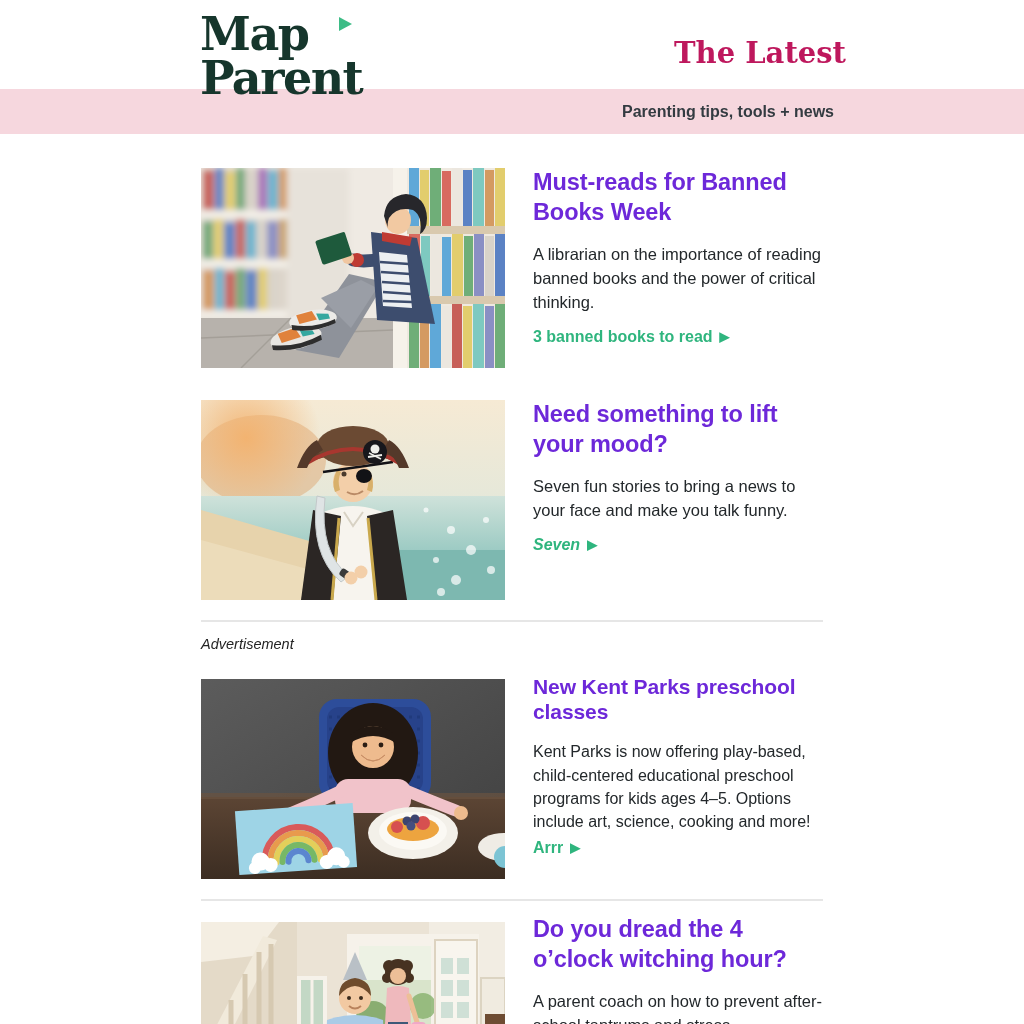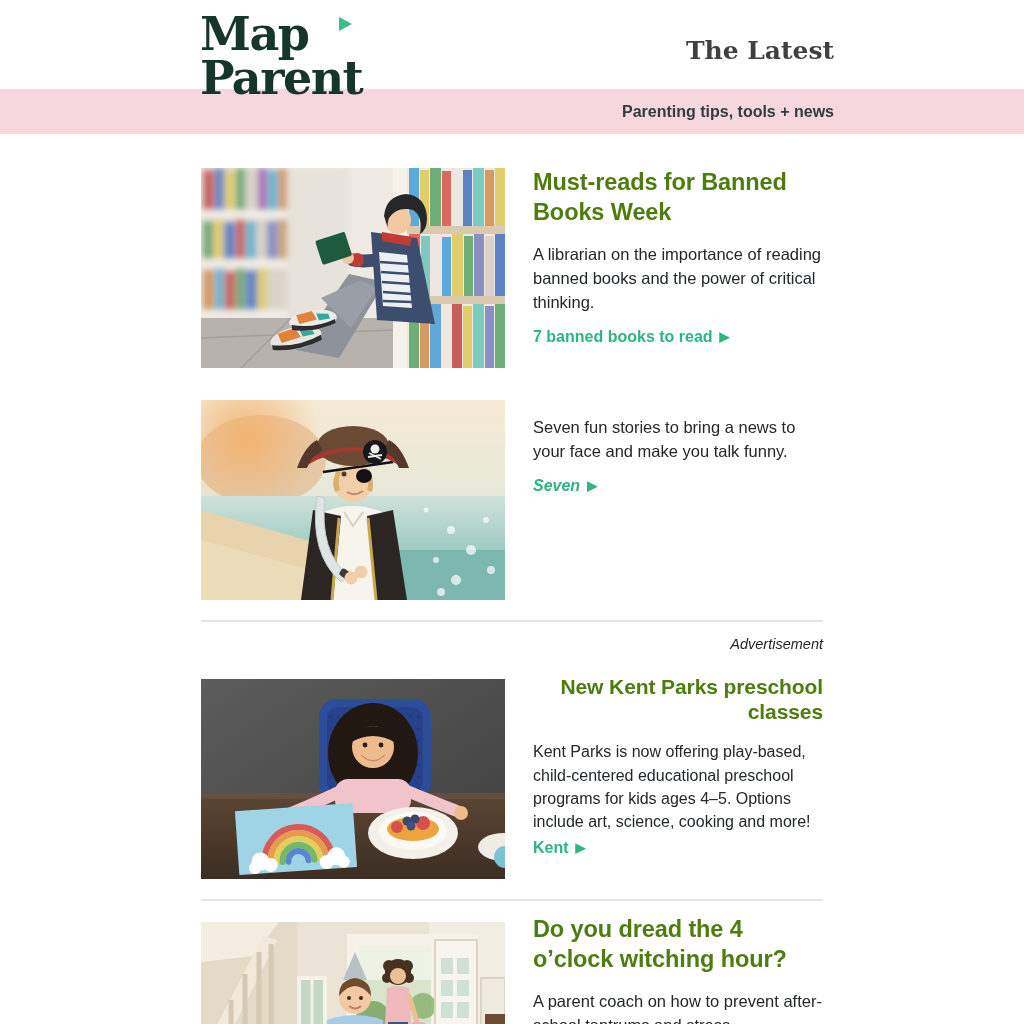--- a/index.html
+++ b/index.html
@@ -30,53 +30,53 @@
   .logo-flag {
     position:absolute; left:139px; top:5px;
     width:0; height:0;
     border-left:13px solid #3dbc86;
     border-top:7px solid transparent;
     border-bottom:7px solid transparent;
   }
   .edition {
     position:absolute; left:760px; top:36px; transform:translateX(-50%);
     font-family:"DejaVu Serif", serif; font-weight:bold;
-    font-size:25px; color:#404040; white-space:nowrap;
+    font-size:29px; color:#be185d; white-space:nowrap;
   }
   
   .main { width:622px; margin:34px auto 0; }
   .row { display:flex; gap:28px; }
   .row1 { margin:0 0 32px; }
   .row3 { margin:26px 0 0; }
   .row4 { margin:21px 0 0; }
   .img {
     width:304px; height:200px; flex:none; overflow:hidden; cursor:pointer;
     background:#eee;
   }
   .img svg { display:block; width:100%; height:100%; }
   .text { flex:1; min-width:0; }
   .row3 .text { margin-top:-5px; }
   .row4 .text { margin-top:-7px; }
   .title {
     margin:0 0 6px; font-size:23.5px; line-height:1.26; font-weight:bold;
-    color:#4d7c0f; letter-spacing:-0.1px; cursor:pointer;
-  }
-  .row3 .title { font-size:21px; line-height:1.2; margin-bottom:3px;text-align:right; }
+    color:#6d28d9; letter-spacing:-0.1px; cursor:pointer;
+  }
+  .row3 .title { font-size:21px; line-height:1.2; margin-bottom:3px; }
   .summary { margin:16px 0 13px; font-size:16.5px; line-height:1.45; color:#23282b; }
   .row3 .summary { margin-bottom:6px; font-size:16px; }
   .link {
     display:inline-block; font-size:16px; font-weight:bold;
     color:#2fb57e; text-decoration:none; cursor:pointer;
   }
   .link .lbl { color:#2fb57e; }
   .link.italic .lbl { font-style:italic; }
   .arrow { display:inline-block; margin-left:7px; font-size:13px; position:relative; top:-1px; }
   .divider { border:none; border-top:2px solid #e6e6e6; margin:20px 0 0; }
   .ad-label {
-    margin:14px 0 0; text-align:right; font-style:italic;
+    margin:14px 0 0; text-align:left; font-style:italic;
     font-size:14.5px; color:#242424; height:17px;
   }
 </style>
 </head>
 <body>
 
 <div class="header">
   <div class="band">
     <span class="tagline">Parenting tips, tools + news</span>
   </div>
@@ -191,21 +191,21 @@
           <ellipse cx="112" cy="152" rx="24" ry="10" fill="#ecebe8"></ellipse>
           <path d="M90,154 Q112,161 134,154 L134,158 Q112,165 90,159 Z" fill="#2e2e2e"></path>
           <path d="M96,145 L112,143 L116,152 L98,154 Z" fill="#e0823c"></path>
           <path d="M116,146 L128,148 L129,153 L118,153 Z" fill="#35a8a0"></path>
         </g>
       </svg>
     </div>
     <div class="text">
       <h2 class="title">Must-reads for Banned Books Week</h2>
       <p class="summary">A librarian on the importance of reading banned books and the power of critical thinking.</p>
-      <a class="link"><span class="lbl">7 banned books to read</span><span class="arrow">▶</span></a>
+      <a class="link"><span class="lbl">3 banned books to read</span><span class="arrow">▶</span></a>
     </div>
   </div>
 
   <div class="row row2">
     <div class="img">
       <svg viewBox="0 0 304 200" preserveAspectRatio="none">
         <defs>
           <linearGradient id="sky2" x1="0" y1="0" x2="0" y2="1">
               <stop offset="0" stop-color="#f6ead4"></stop>
               <stop offset="1" stop-color="#d5e6df"></stop>
@@ -258,20 +258,21 @@
         <circle cx="174" cy="49" r="4.5" fill="#eeeeea"></circle>
         <line x1="167" y1="57" x2="181" y2="55" stroke="#eeeeea" stroke-width="2"></line>
         <line x1="168" y1="53" x2="180" y2="59" stroke="#eeeeea" stroke-width="1.5"></line>
         <path d="M140,182 Q108,154 116,96 L124,98 Q118,152 148,176 Z" fill="#dfe4e5" stroke="#c2c8c9" stroke-width="1"></path>
         <rect x="138" y="172" width="18" height="8" rx="3" fill="#3a3a3a" transform="rotate(35 147 176)"></rect>
         <circle cx="150" cy="178" r="6.5" fill="#f3cfa9"></circle>
         <circle cx="160" cy="172" r="6.5" fill="#f3cfa9"></circle>
       </svg>
     </div>
     <div class="text">
+      <h2 class="title">Need something to lift your mood?</h2>
       <p class="summary">Seven fun stories to bring a news to your face and make you talk funny.</p>
       <a class="link italic"><span class="lbl">Seven</span><span class="arrow">▶</span></a>
     </div>
   </div>
 
   <hr class="divider">
   <p class="ad-label">Advertisement</p>
 
   <div class="row row3">
     <div class="img">
@@ -337,21 +338,21 @@
           <circle cx="214" cy="140" r="4.5" fill="#3c4470"></circle>
           <circle cx="210" cy="147" r="4.5" fill="#444e80"></circle>
         <circle cx="196" cy="148" r="6" fill="#d65050"></circle>
         <ellipse cx="303" cy="168" rx="26" ry="14" fill="#efece5"></ellipse>
         <circle cx="304" cy="178" r="11" fill="#7cc4d4"></circle>
       </svg>
     </div>
     <div class="text">
       <h2 class="title">New Kent Parks preschool classes</h2>
       <p class="summary">Kent Parks is now offering play-based, child-centered educational preschool programs for kids ages 4–5. Options include art, science, cooking and more!</p>
-      <a class="link"><span class="lbl">Kent</span><span class="arrow">▶</span></a>
+      <a class="link"><span class="lbl">Arrr</span><span class="arrow">▶</span></a>
     </div>
   </div>
 
   <hr class="divider">
 
   <div class="row row4">
     <div class="img">
       <svg viewBox="0 0 304 200" preserveAspectRatio="none">
         <rect width="304" height="200" fill="#ebe3d5"></rect>
         <rect x="228" width="76" height="200" fill="#f2ede3"></rect>

